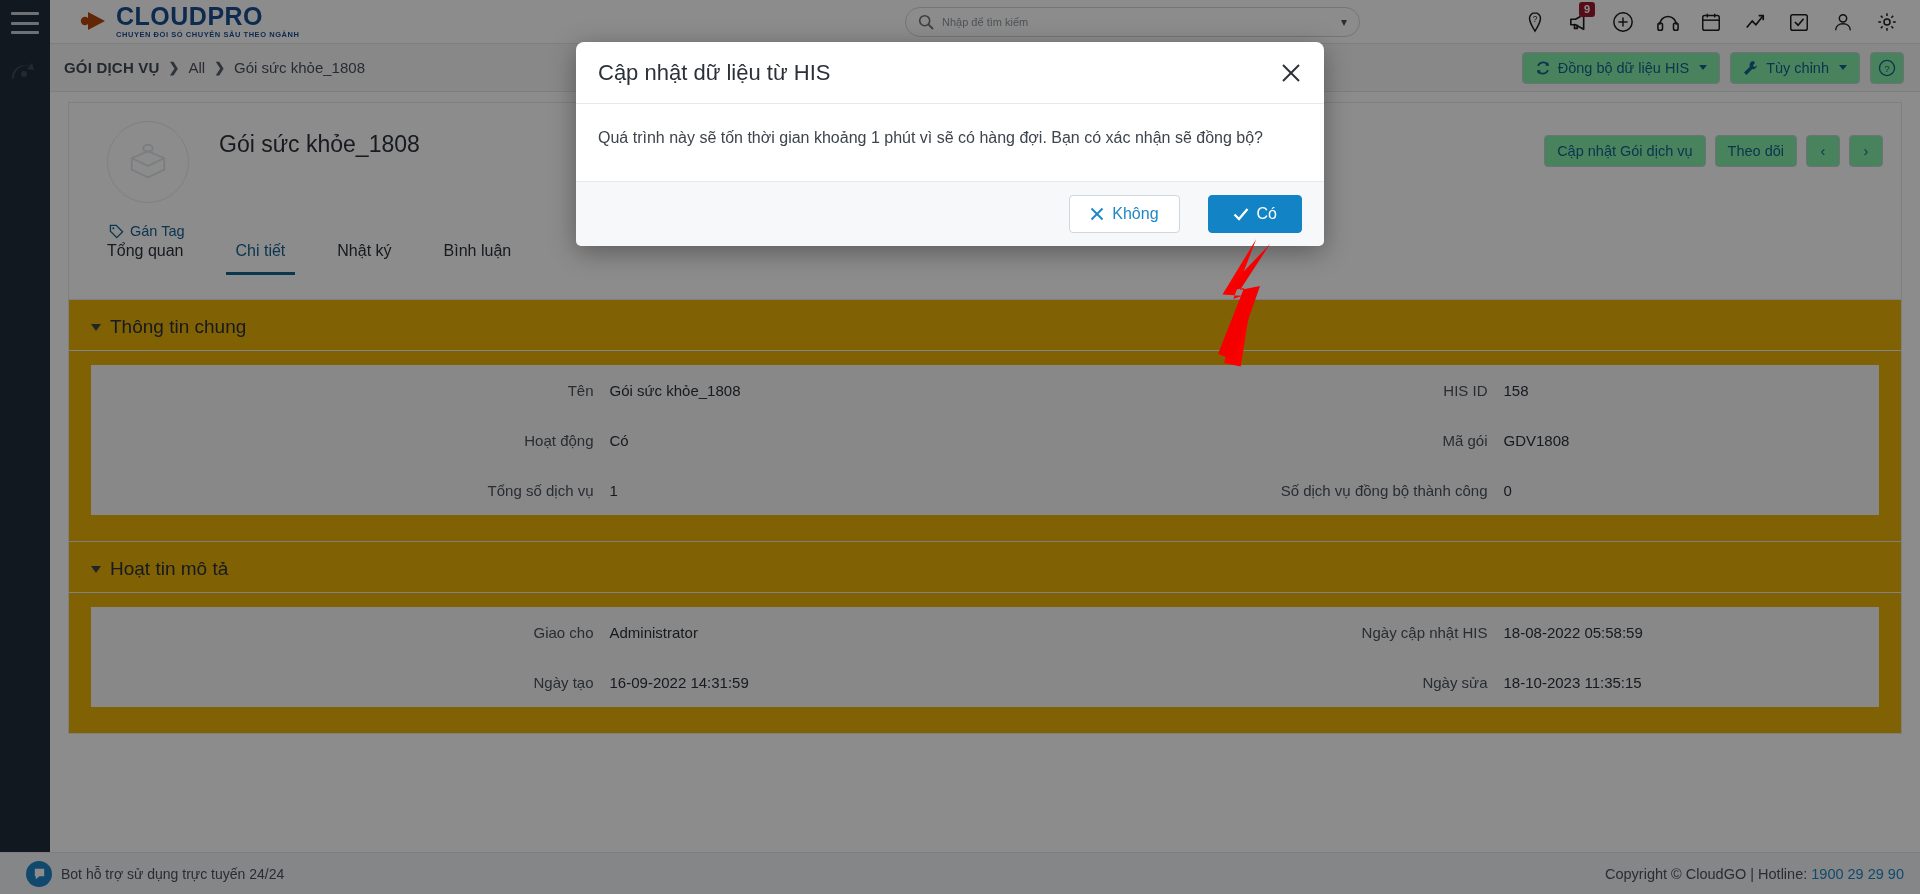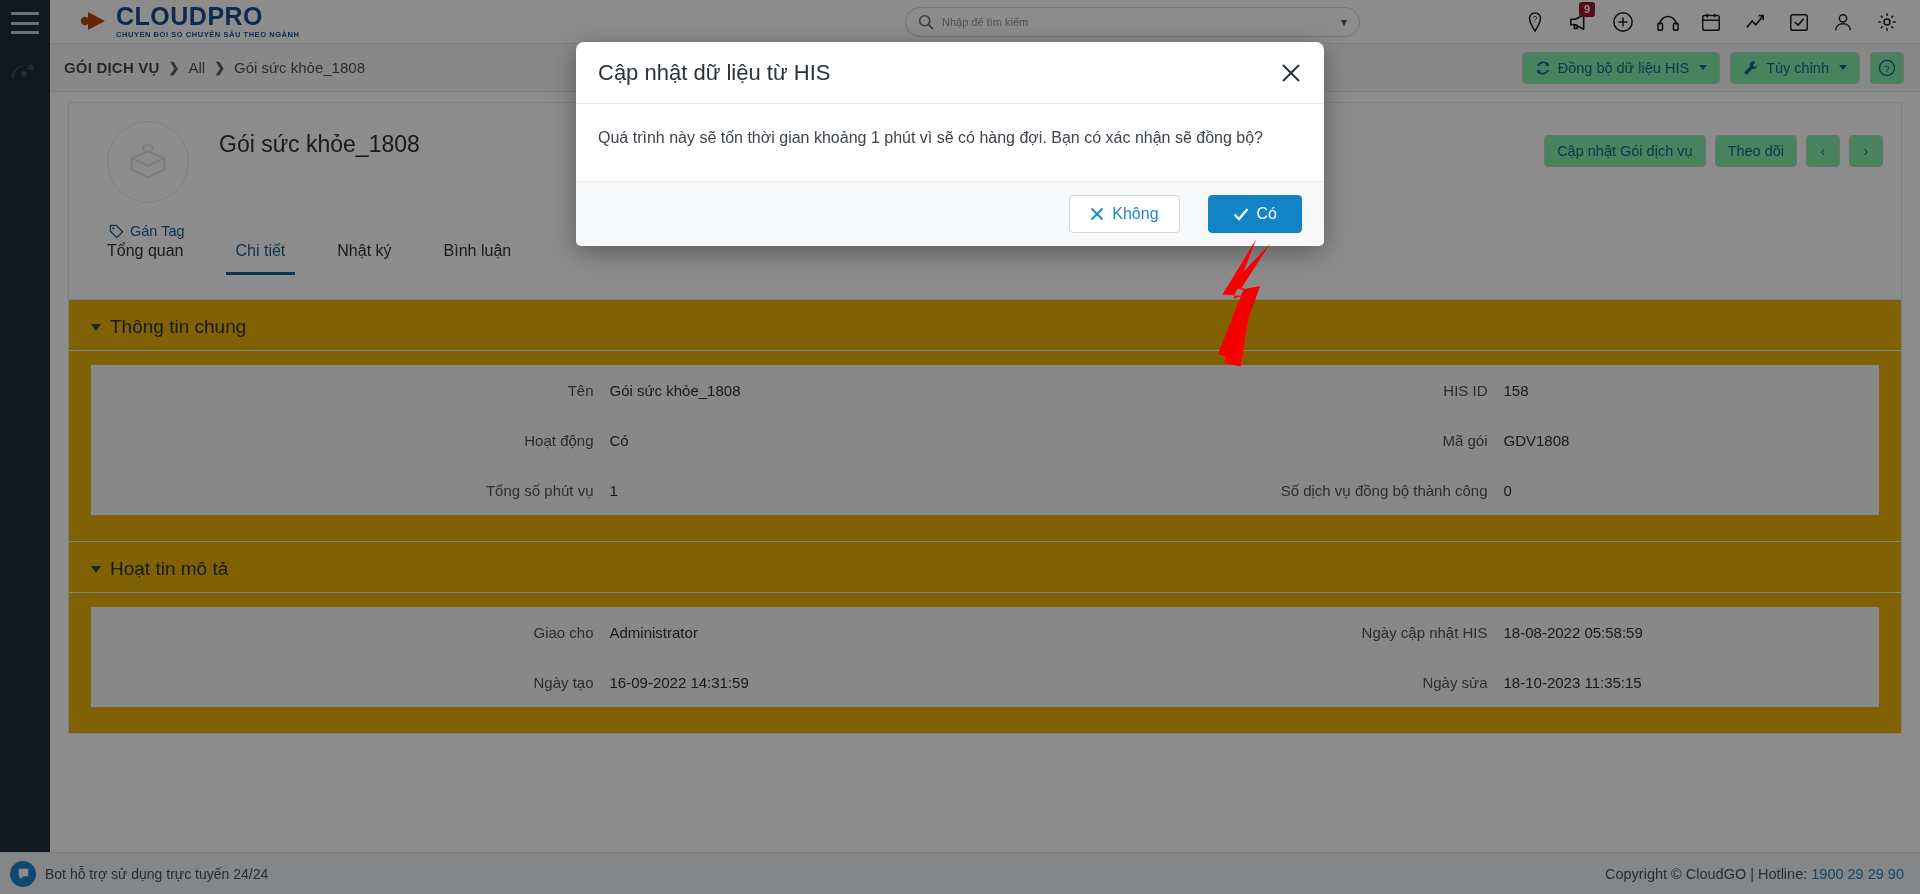--- a/index.html
+++ b/index.html
@@ -166,21 +166,21 @@
     flex: 0 0 58%; text-align: right; padding-right: 16px;
     color: #4b5259; font-size: 15px;
   }
   .fvalue { flex: 1; color: #2b3138; font-size: 15px; }
   .shade { background: #f7f8fa; }
 
   
   .footer {
     position: absolute; left: 0; bottom: 0; right: 0; height: 42px;
     background: #f3f4f6; border-top: 1px solid #e2e6ea;
-    display: flex; align-items: center; z-index: 20;
+    display: flex; align-items: center; z-index: 20; padding-left: 16px;
   }
   .footer-left { display: flex; align-items: center; gap: 9px; margin-left: 10px; }
   .chat-bubble {
     width: 26px; height: 26px; border-radius: 50%; background: #1f86c8;
     display: flex; align-items: center; justify-content: center; cursor: pointer;
   }
   .footer-text { color: #4b5259; font-size: 14px; }
   .footer-right {
     position: absolute; right: 16px; color: #4b5259; font-size: 14.5px;
   }
@@ -414,21 +414,21 @@
           <div class="fcol">
             <div class="frow shade">
               <div class="flabel">Tên</div>
               <div class="fvalue">Gói sức khỏe_1808</div>
             </div>
             <div class="frow shade">
               <div class="flabel">Hoạt động</div>
               <div class="fvalue">Có</div>
             </div>
             <div class="frow shade">
-              <div class="flabel">Tổng số phút vụ</div>
+              <div class="flabel">Tổng số dịch vụ</div>
               <div class="fvalue">1</div>
             </div>
           </div>
           <div class="fcol">
             <div class="frow shade">
               <div class="flabel">HIS ID</div>
               <div class="fvalue">158</div>
             </div>
             <div class="frow shade">
               <div class="flabel">Mã gói</div>

